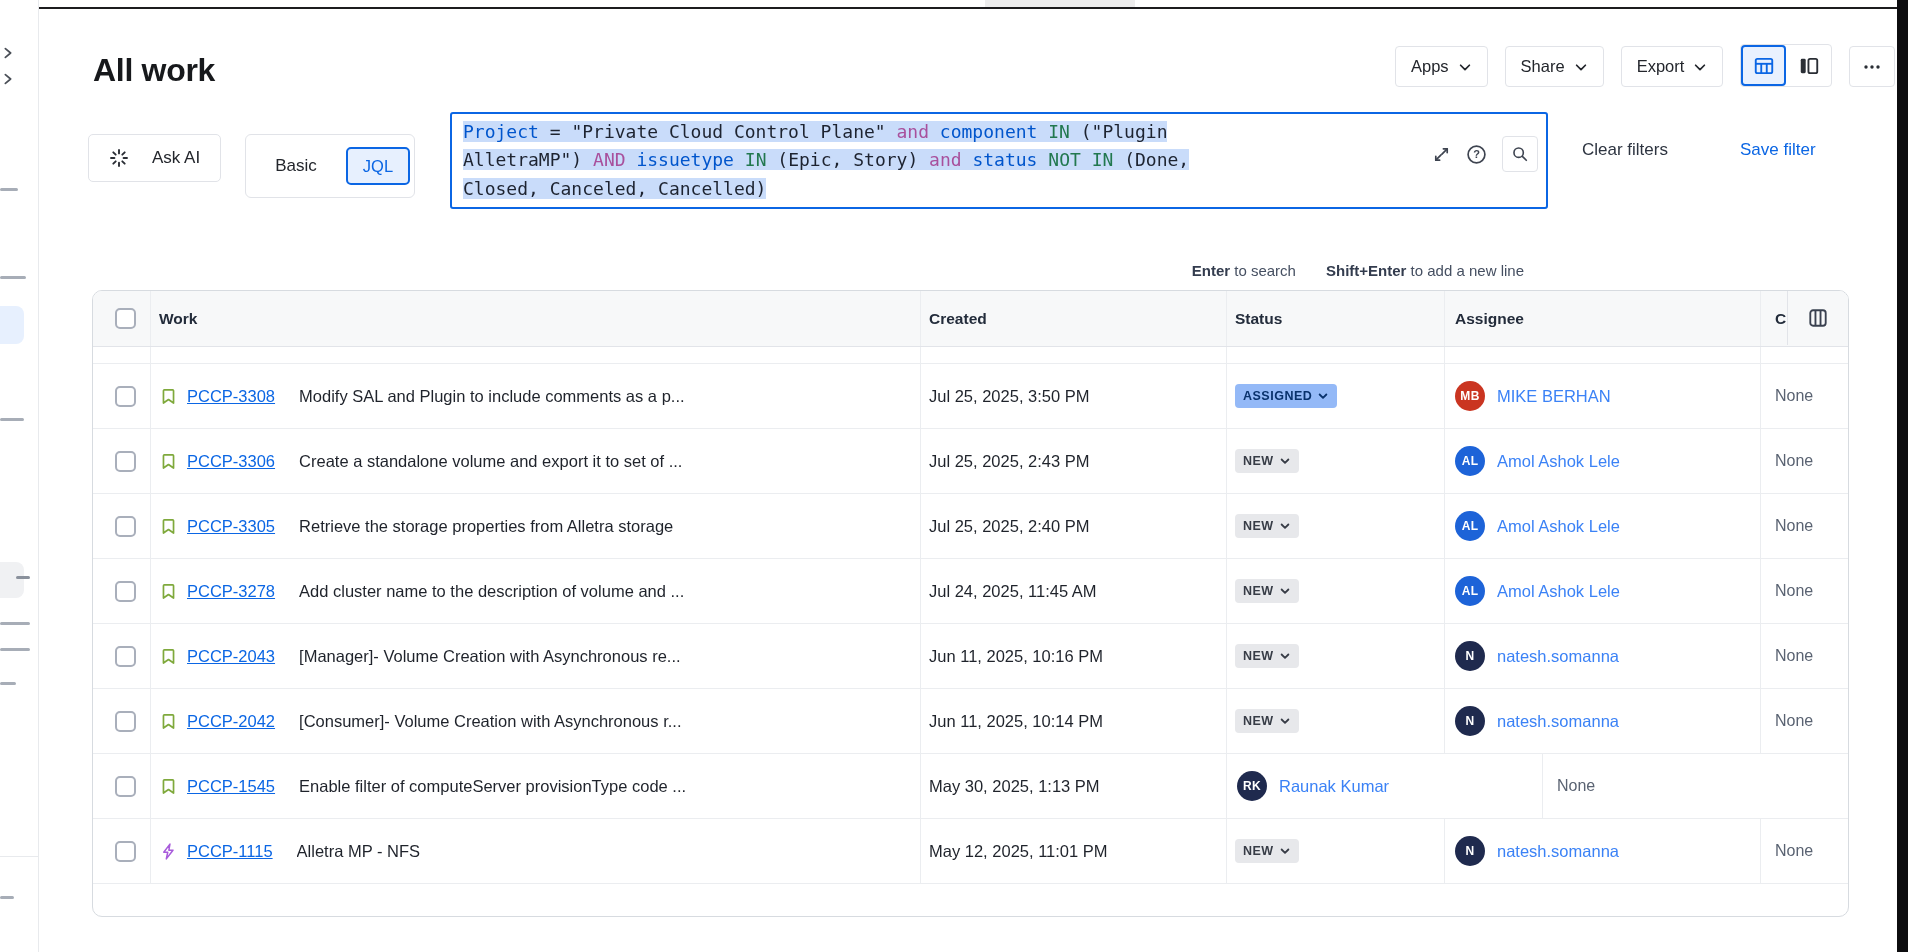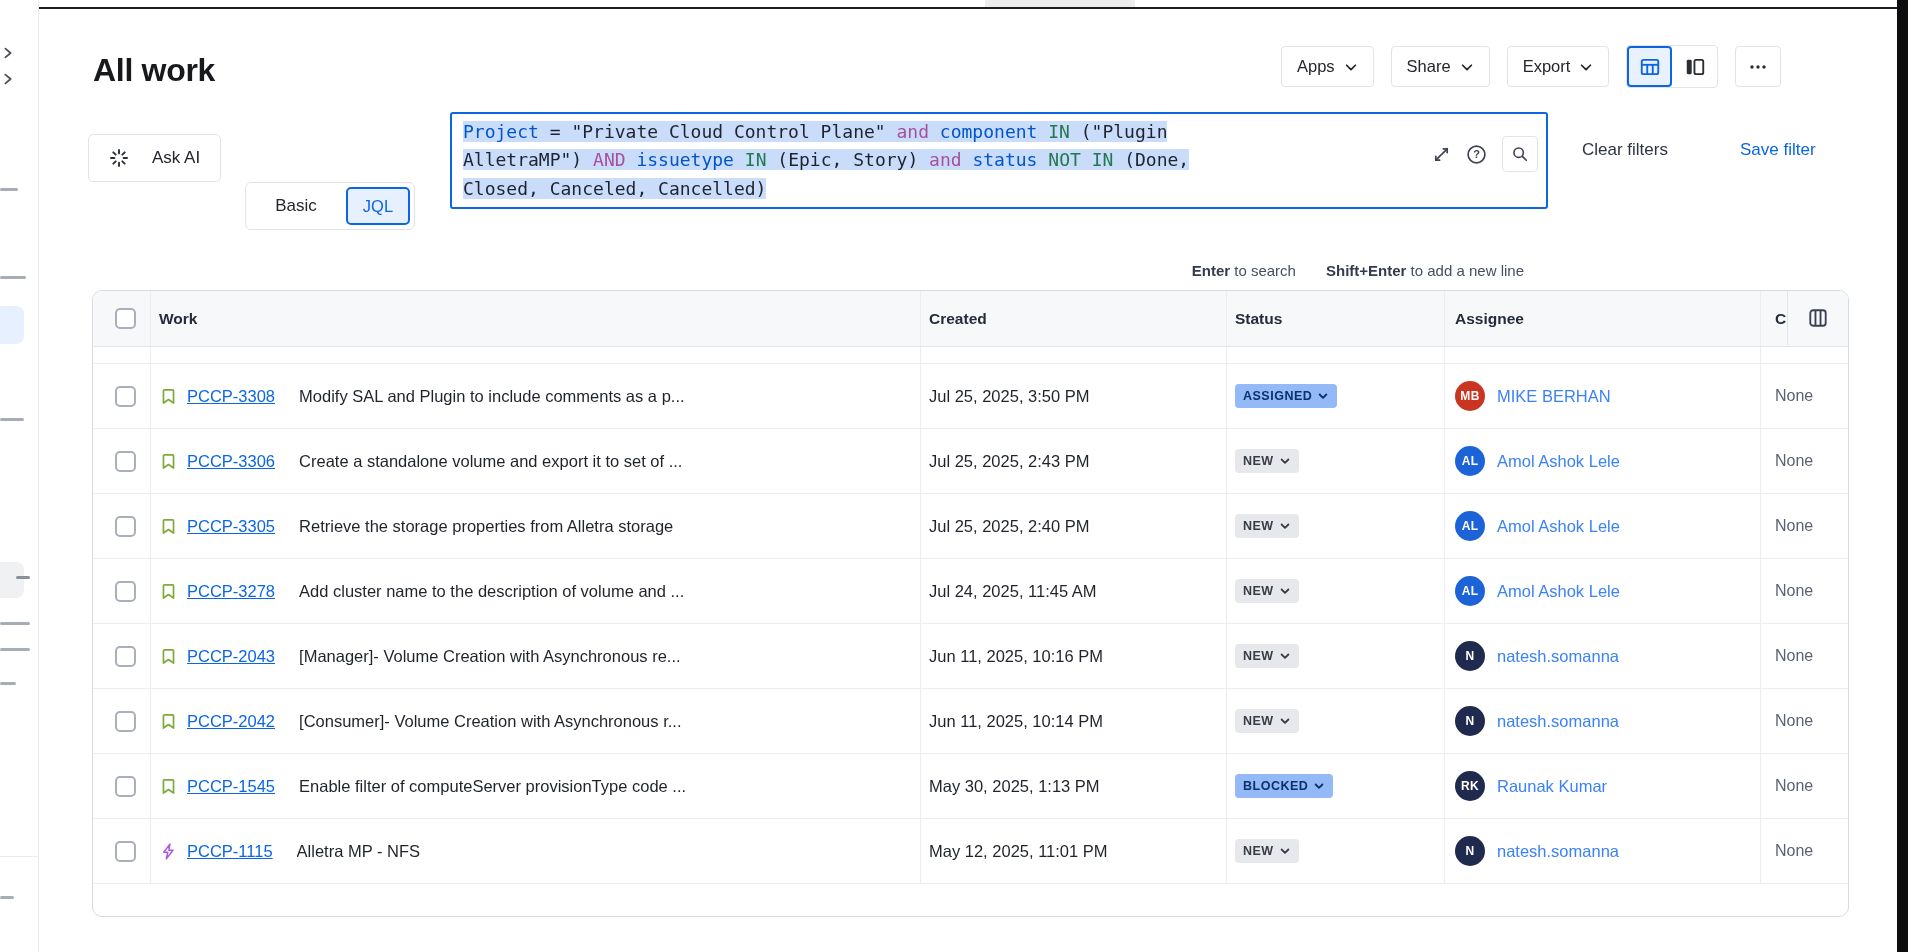--- a/index.html
+++ b/index.html
@@ -13,34 +13,34 @@
 
   
   .sidebar{position:absolute;left:0;top:0;width:38px;height:952px;background:#fff;border-right:1px solid #E8EAED;}
   .sb-chev{position:absolute;left:1px;}
   .sb-bar{position:absolute;left:0;height:3px;background:#A7ADB7;border-radius:2px;}
   .sb-pill{position:absolute;left:-8px;width:32px;border-radius:8px;}
   .sb-div{position:absolute;left:0;width:38px;height:1px;background:#E8EAED;}
 
   
   #title{position:absolute;left:93px;top:52px;font-size:32px;font-weight:700;color:#17191C;letter-spacing:-.3px;margin:0;}
-  .toolbar{position:absolute;left:1281px;top:46px;height:41px;display:flex;gap:17px;align-items:center;}
+  .toolbar{position:absolute;left:1395px;top:46px;height:41px;display:flex;gap:17px;align-items:flex-end;}
   .btn{display:inline-flex;align-items:center;gap:9px;height:41px;padding:0 15px;border:1px solid #E1E3E8;
        border-radius:4px;background:#fff;font-size:16.5px;color:#23262C;font-family:inherit;cursor:pointer;white-space:nowrap;}
   .icon-btn{padding:0 12px;}
   .view-toggle{display:flex;height:41px;border:1px solid #E1E3E8;border-radius:4px;background:#fff;}
   .seg{width:45px;height:41px;display:flex;align-items:center;justify-content:center;box-sizing:border-box;cursor:pointer;}
   .seg.sel{background:#E9F1FE;border:2px solid #0B66E4;border-radius:4px;}
 
   
   #askai{position:absolute;left:88px;top:134px;height:48px;display:inline-flex;align-items:center;gap:23px;
          padding:0 20px;border:1px solid #E1E3E8;border-radius:5px;background:#fff;font-size:17px;color:#23262C;
          font-family:inherit;cursor:pointer;}
-  #mode-toggle{position:absolute;left:245px;top:134px;width:170px;height:48px;border:1px solid #E1E3E8;
-         border-radius:6px;display:flex;align-items:center;box-sizing:border-box;background:#fff;margin-top:48px;}
+  #mode-toggle{position:absolute;left:245px;top:134px;width:170px;height:64px;border:1px solid #E1E3E8;
+         border-radius:6px;display:flex;align-items:center;box-sizing:border-box;background:#fff;}
   #mode-basic{flex:1;text-align:center;font-size:17px;color:#23262C;cursor:pointer;}
   #mode-jql{width:64px;height:38px;margin-right:4px;background:#E7F0FE;border:2px solid #0B66E4;border-radius:5px;
          color:#0B66E4;font-size:16.5px;font-weight:500;display:flex;align-items:center;justify-content:center;
          box-sizing:border-box;cursor:pointer;}
 
   #jql-box{position:absolute;left:450px;top:112px;width:1098px;height:97px;border:2px solid #0B66E4;
          border-radius:3px;background:#fff;box-sizing:border-box;cursor:text;}
   #jql-lines{position:absolute;left:11px;top:4px;font-family:"DejaVu Sans Mono",monospace;font-size:18px;
          line-height:28.4px;white-space:pre;}
   .jql-line .hl{background:var(--selection);}
@@ -445,25 +445,20 @@
                 <svg width="19" height="19" viewBox="0 0 20 20">
                   <path d="M5.6 3h8.8c.5 0 .9.4.9.9v13l-5.3-3.7L4.7 16.9v-13c0-.5.4-.9.9-.9z" fill="none" stroke="#7FA93C" stroke-width="1.8" stroke-linejoin="round"></path>
                 </svg>
               </span>
        <a class="key">PCCP-1545</a>
        <span class="summary">Enable filter of computeServer provisionType code ...</span>
      </div>
      <div class="cell c-created">
        <span class="created-txt">May 30, 2025, 1:13 PM</span>
      </div>
-     <div class="cell c-status">
-       <span class="badge blue">BLOCKED<svg width="12" height="12" viewBox="0 0 16 16" fill="none" stroke="currentColor" stroke-width="2.4" stroke-linecap="round" stroke-linejoin="round">
-                  <path d="M3.5 6l4.5 4.5L12.5 6"></path>
-                </svg></span>
-     </div>
      <div class="cell c-assignee">
        <span class="avatar" style="background:#1F2A4E">RK</span>
        <span class="aname">Raunak Kumar</span>
      </div>
      <div class="cell c-last">
        <span class="none-txt">None</span>
      </div>
           </div>
           <div class="trow">
             <div class="cell c-cb">

